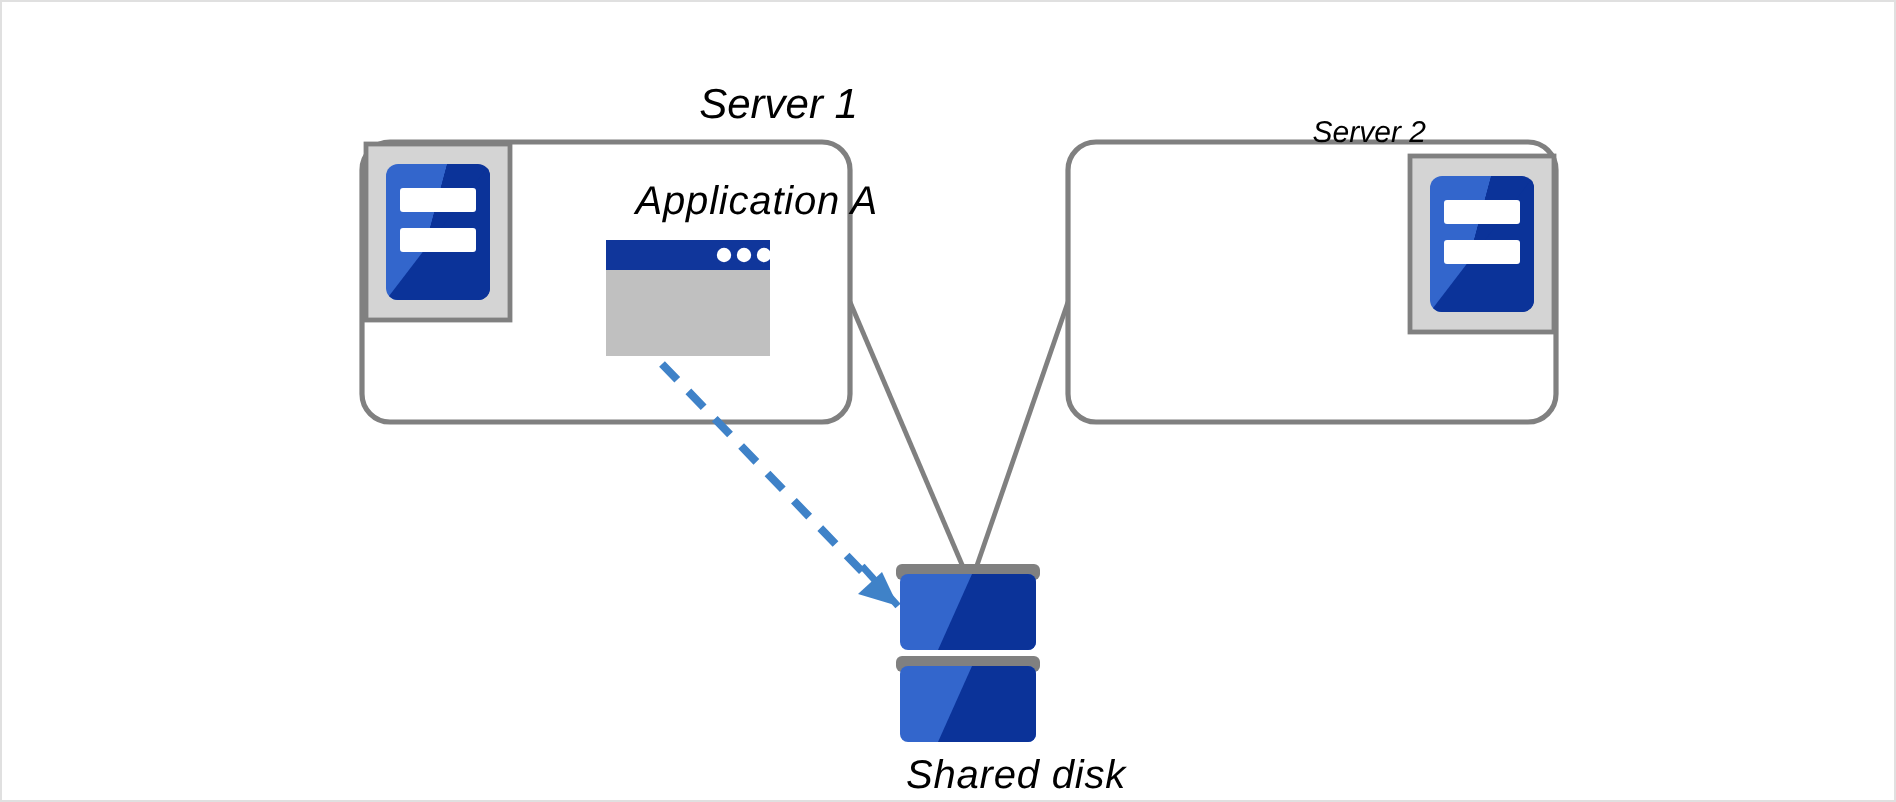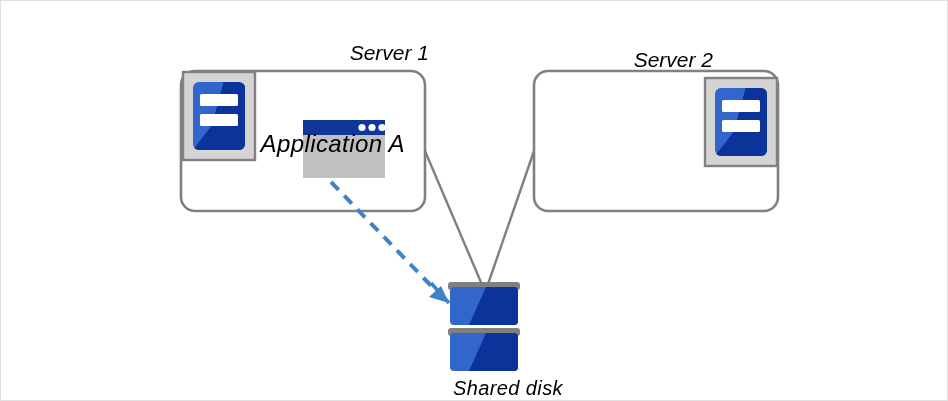--- a/index.html
+++ b/index.html
@@ -35,31 +35,30 @@
     font-style: italic;
   }
   #server1-title {
     left: 248px;
     top: 40px;
     width: 180px;
     font-size: 21px;
   }
   #server2-title {
     left: 518px;
-    top: 47px;
+    top: 57px;
     width: 194px;
-    font-size: 21px;
+    font-size: 15px;
   }
   #app-a-label {
-    left: 244px;
+    left: 278px;
     top: 89px;
     width: 160px;
-    font-size: 24px;
+    font-size: 20px;
     letter-spacing: 0.4px;
-    margin-top: 40px;
   }
   #shared-disk-label {
     left: 398px;
     top: 376px;
     width: 164px;
     font-size: 20px;
     letter-spacing: 0.4px;
   }
 </style>
 </head>

